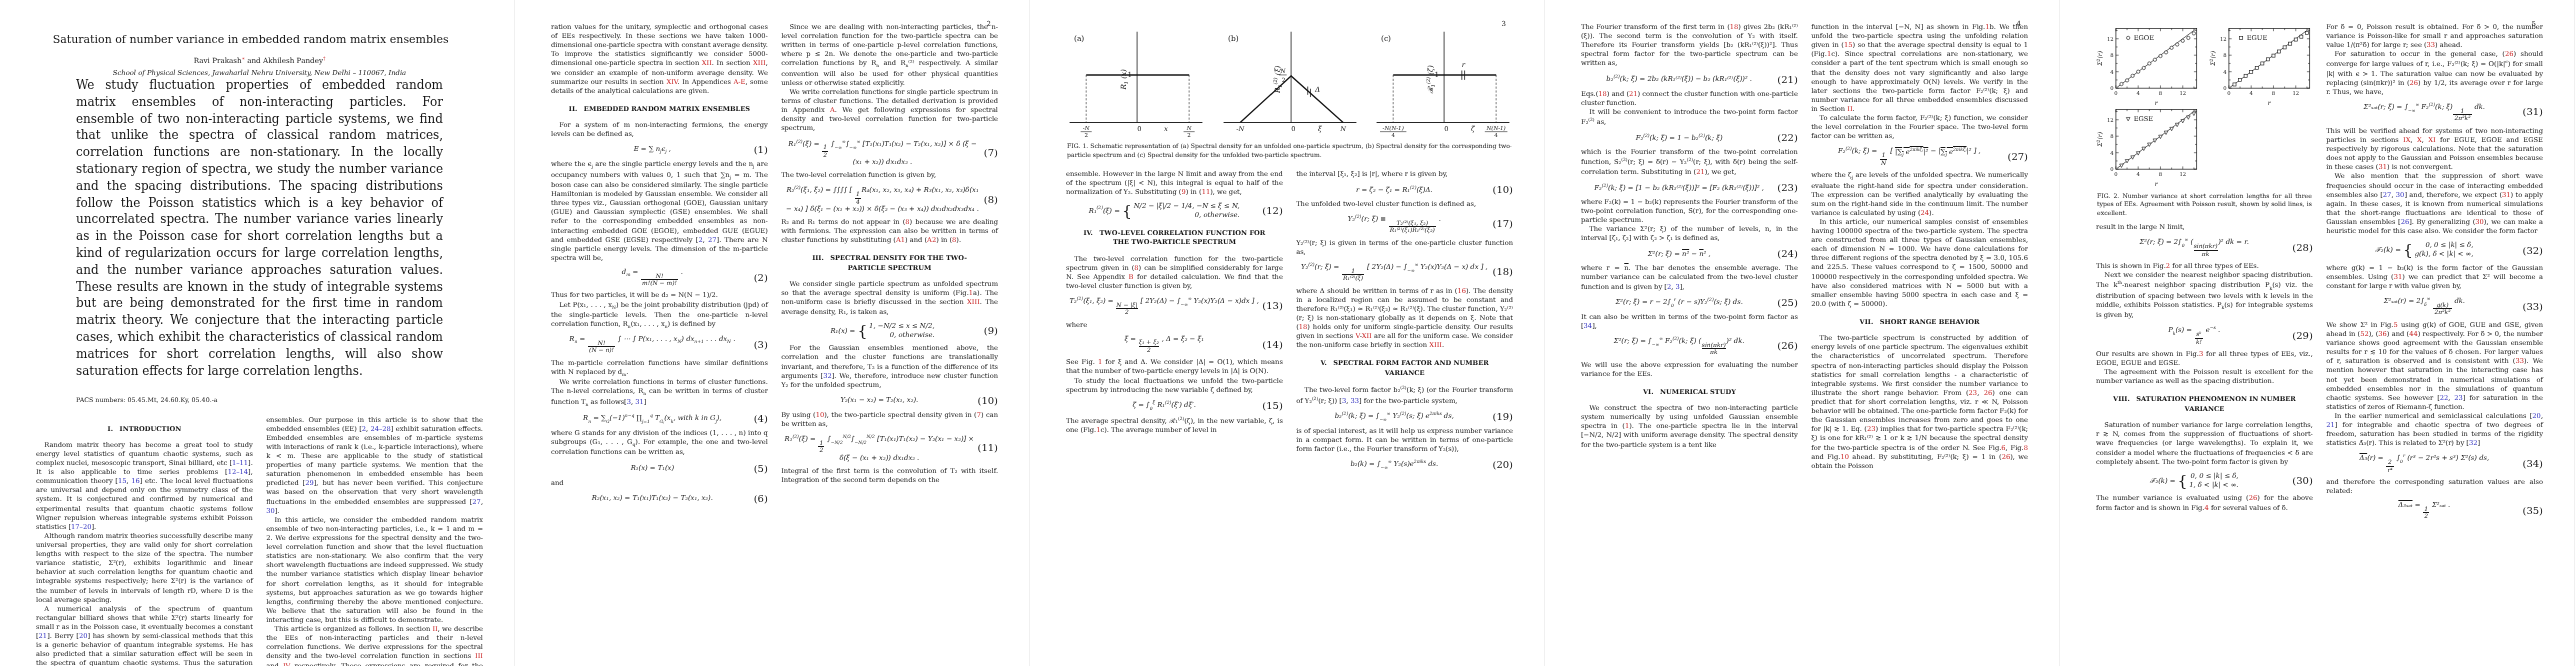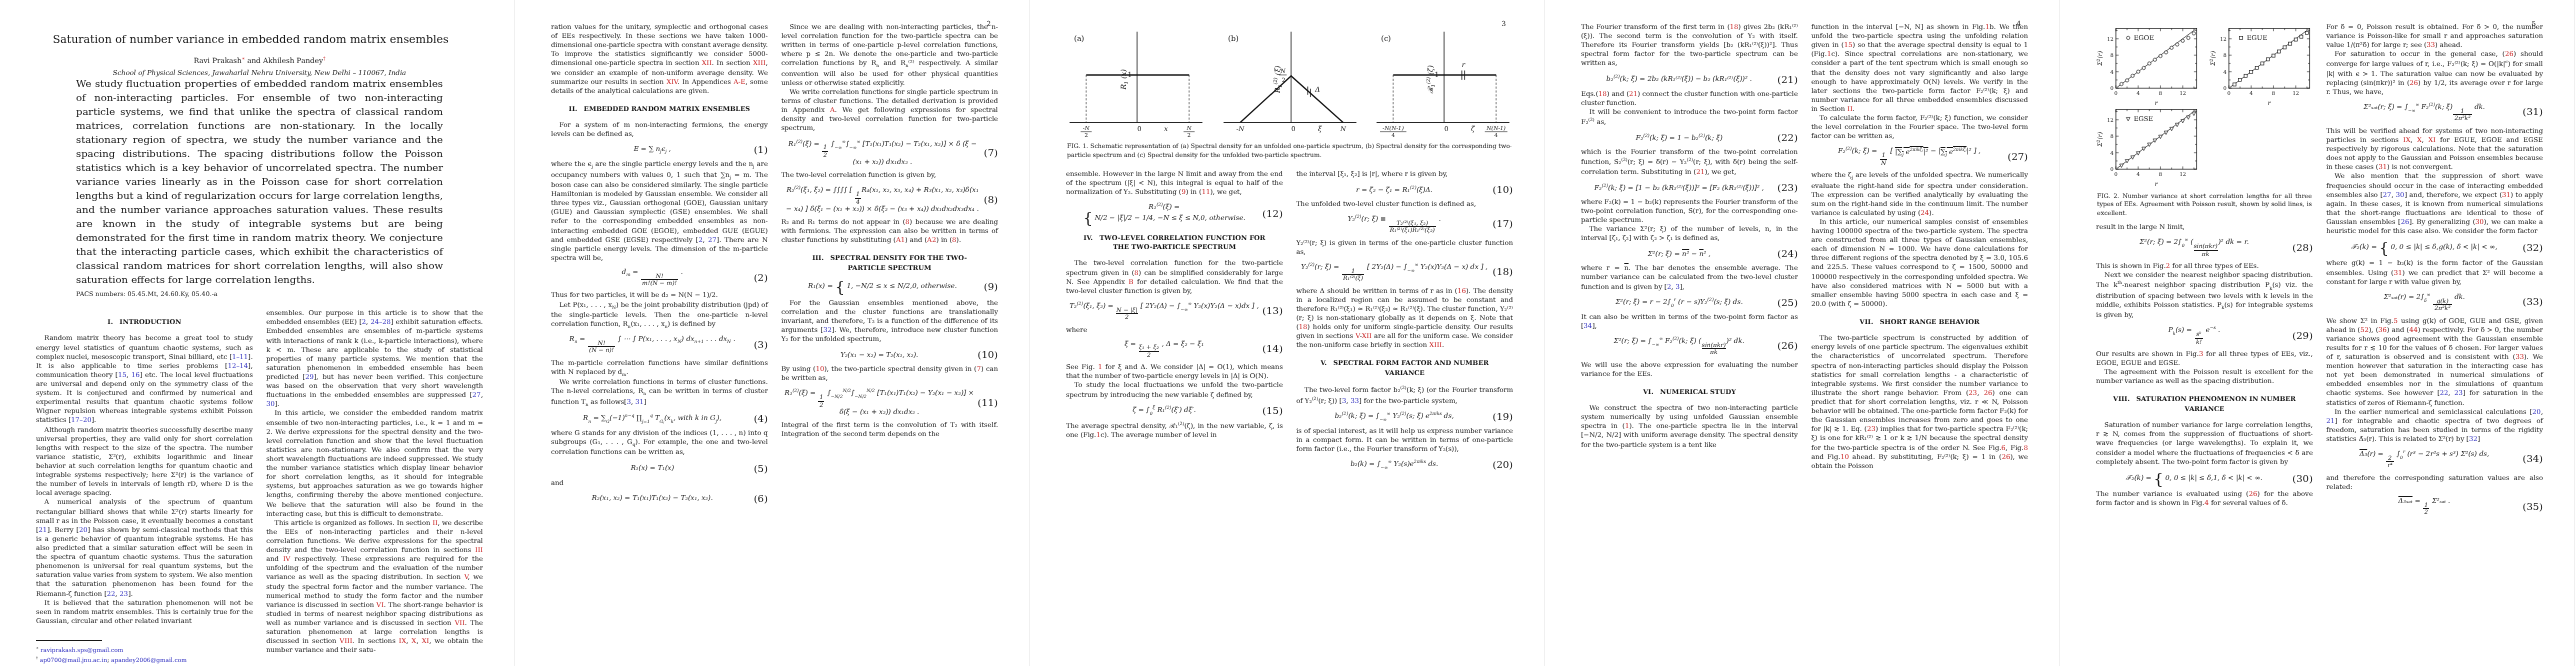--- a/index.html
+++ b/index.html
@@ -7,37 +7,37 @@
   #canvas{position:relative;width:2576px;height:667px;background:#fff;}
   #watermark{position:absolute;top:642px;left:6.7px;transform:rotate(-90deg);transform-origin:0 0;
              font-size:19px;letter-spacing:0.6px;color:#474747;white-space:nowrap;font-family:"DejaVu Serif",serif;}
   #pages{display:flex;height:667px;}
   .page{position:relative;width:515px;height:667px;box-sizing:border-box;background:#fff;
         padding:23px 31px 14.5px 36px;border-right:0.6px solid #f0f0f0;overflow:hidden;}
   .pagenum{position:absolute;top:20px;right:38px;font-size:7px;}
   .title{font-size:11px;text-align:left;margin:10px 16.7px 9px;line-height:1.25;}
   .authors{font-size:7.2px;text-align:center;margin-bottom:3.9px;}
   .affil{font-size:6.8px;font-style:italic;text-align:center;}
-  .abstract{font-size:10px;line-height:1.4;text-align:justify;margin:0 40px 3px;}
+  .abstract{font-size:12px;line-height:1.4;text-align:justify;margin:0 40px 17px;}
   .pacs{font-size:6.3px;margin:0 40px 12.2px;}
   .twocol{display:flex;gap:13.3px;}
   .col{flex:1;min-width:0;}
   .p{font-size:6.7px;line-height:1.36;text-align:justify;text-indent:8.3px;margin:0;}
   .p.noind{text-indent:0;}
   .h{font-size:6.6px;font-weight:bold;text-align:center;line-height:1.45;margin:9px 12.2px 6.7px;}
   .eq{display:flex;align-items:center;margin:5px 0;font-size:6.8px;}
   .eq .ebody{flex:1;text-align:center;font-style:italic;padding:0 2.2px;}
   .eq .enum{font-style:normal;font-size:10px;}
   sup{font-size:0.66em;} sub{font-size:0.66em;}
   .frac{display:inline-flex;flex-direction:column;vertical-align:-0.6em;text-align:center;
         line-height:1.08;font-size:0.88em;margin:0 0.6px;}
   .frac .fden{border-top:0.6px solid #161616;padding:0 1.1px;}
   .cases{display:inline-flex;align-items:center;vertical-align:middle;}
   .cases .brace{font-size:2.3em;font-weight:400;line-height:0.85;margin-right:1.7px;font-style:normal;}
-  .cases .crows{display:inline-flex;flex-direction:row;text-align:right;line-height:1.3;}
+  .cases .crows{display:inline-flex;flex-direction:column;text-align:right;line-height:1.3;}
   .ov{text-decoration:overline;}
   .ref-r{color:#c81e1e;} .ref-b{color:#2d2dbf;} sup.ref-r{color:#c81e1e;}
   .fnrule{width:66px;border-top:0.6px solid #161616;margin:14.5px 0 3.9px;}
   .fn{font-size:5.8px;line-height:1.5;}
   .figrow{display:flex;justify-content:space-between;align-items:flex-end;margin:1.1px 0 2.2px;}
   .figcap{font-size:6.1px;line-height:1.42;text-align:justify;margin:4.4px 1.1px 10px;}
   .fig2wrap{display:flex;flex-wrap:wrap;justify-content:space-between;margin-top:2.2px;}
   .fig2cap{font-size:6.1px;line-height:1.42;text-align:justify;margin:4.4px 1.1px 5.6px;}
 </style>
 </head>
@@ -128,20 +128,21 @@
             <p class="p noind">The two-level correlation function is given by,</p>
             <div class="eq">
               <span class="ebody">R₂<sup>(2)</sup>(ξ₁, ξ₂) = ∫∫∫∫ [ <span class="frac">
                   <span class="fnum">1</span>
                   <span class="fden">4</span>
                 </span>R₄(x₁, x₂, x₃, x₄) + R₃(x₁, x₂, x₃)δ(x₁ − x₄) ] δ(ξ₁ − (x₁ + x₂)) × δ(ξ₂ − (x₃ + x₄)) dx₁dx₂dx₃dx₄ .</span>
               <span class="enum">(8)</span>
             </div>
             <p class="p noind">R₂ and R₁ terms do not appear in (<span class="ref-r">8</span>) because we are dealing with fermions. The expression can also be written in terms of cluster functions by substituting (<span class="ref-r">A1</span>) and (<span class="ref-r">A2</span>) in (<span class="ref-r">8</span>).</p>
             <div class="h">III. SPECTRAL DENSITY FOR THE TWO-PARTICLE SPECTRUM</div>
+            <p class="p">We consider single particle spectrum as unfolded spectrum so that the average spectral density is uniform (Fig.<span class="ref-r">1</span>a). The non-uniform case is briefly discussed in the section <span class="ref-r">XIII</span>. The average density, R₁, is taken as,</p>
             <div class="eq">
               <span class="ebody">R₁(x) = <span class="cases">
                   <span class="brace">{</span>
                   <span class="crows">
                     <span>1,   −N/2 ≤ x ≤ N/2,</span>
                     <span>0,   otherwise.</span>
                   </span>
                 </span></span>
               <span class="enum">(9)</span>
             </div>

